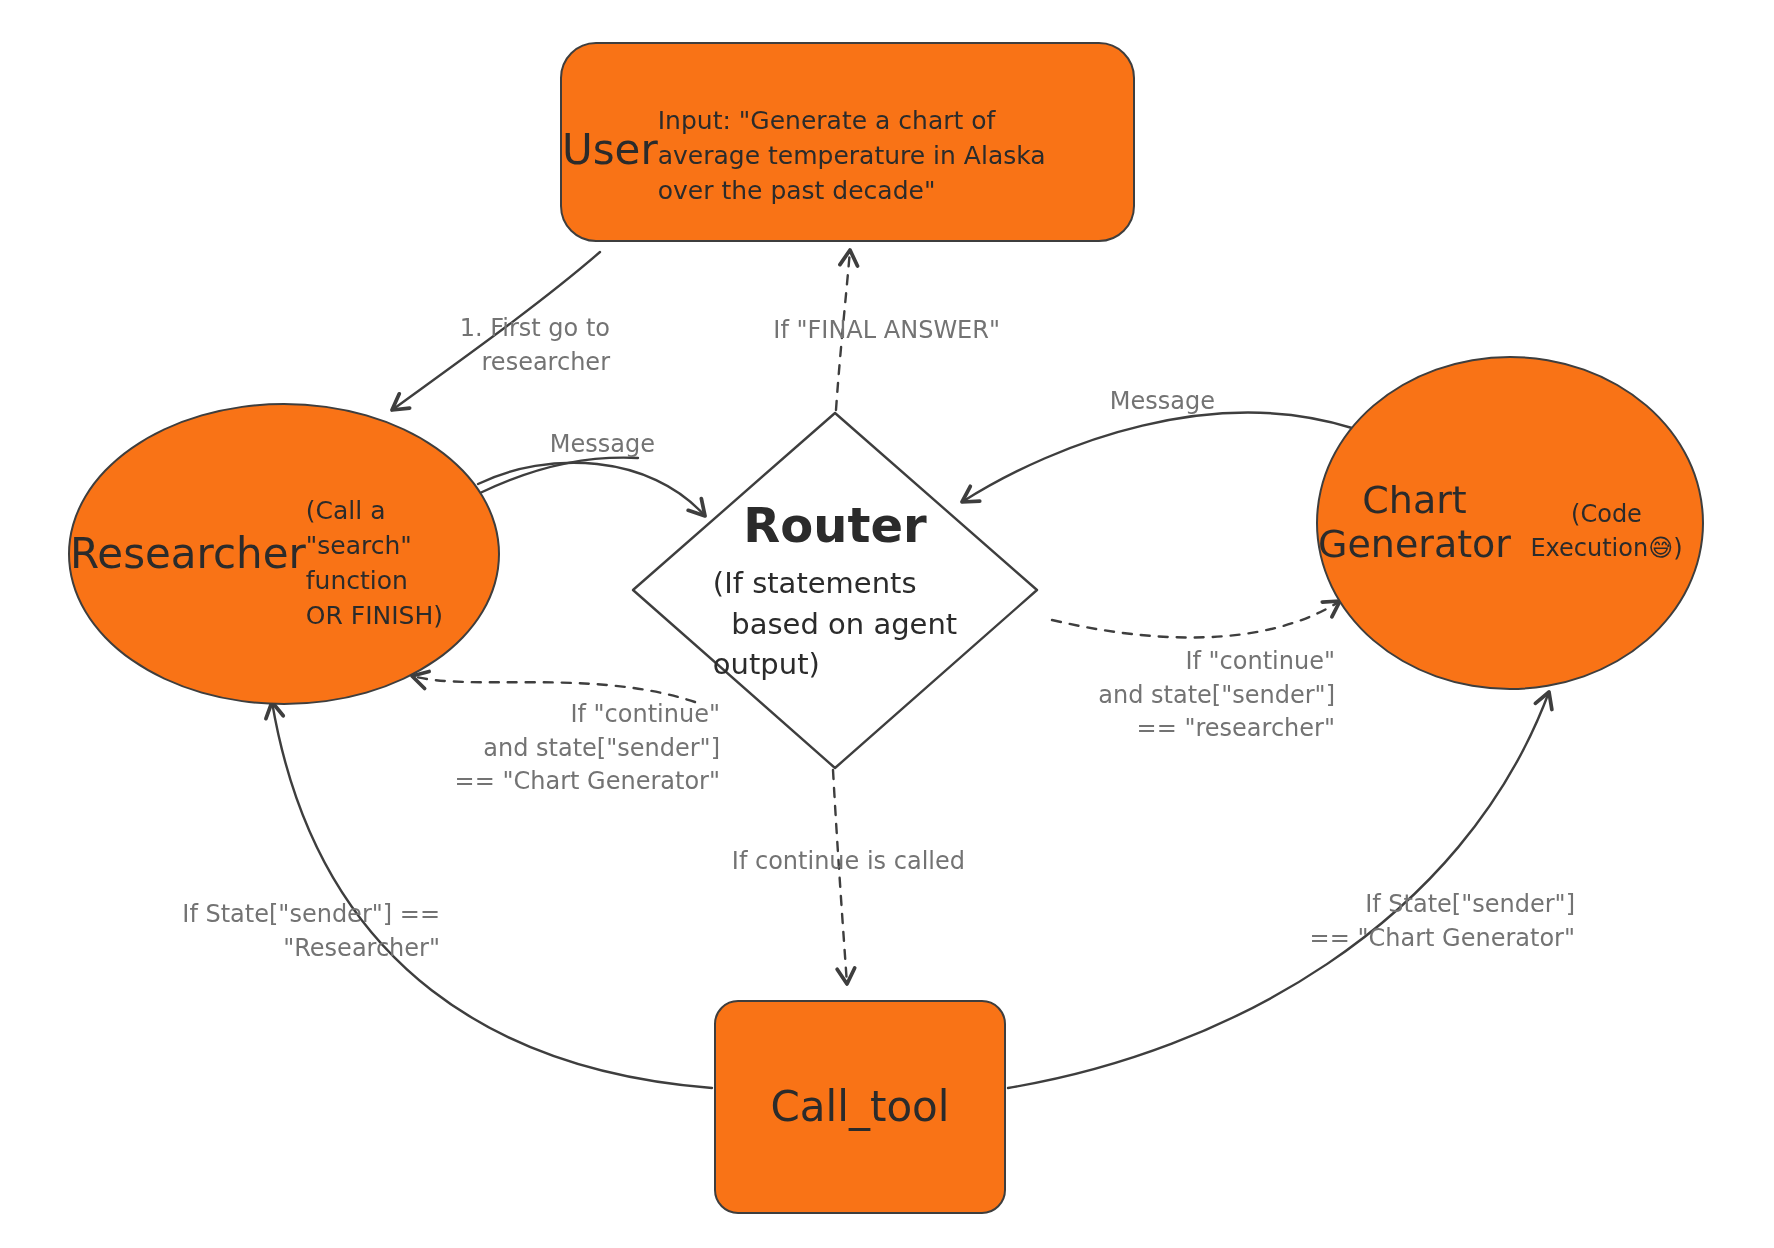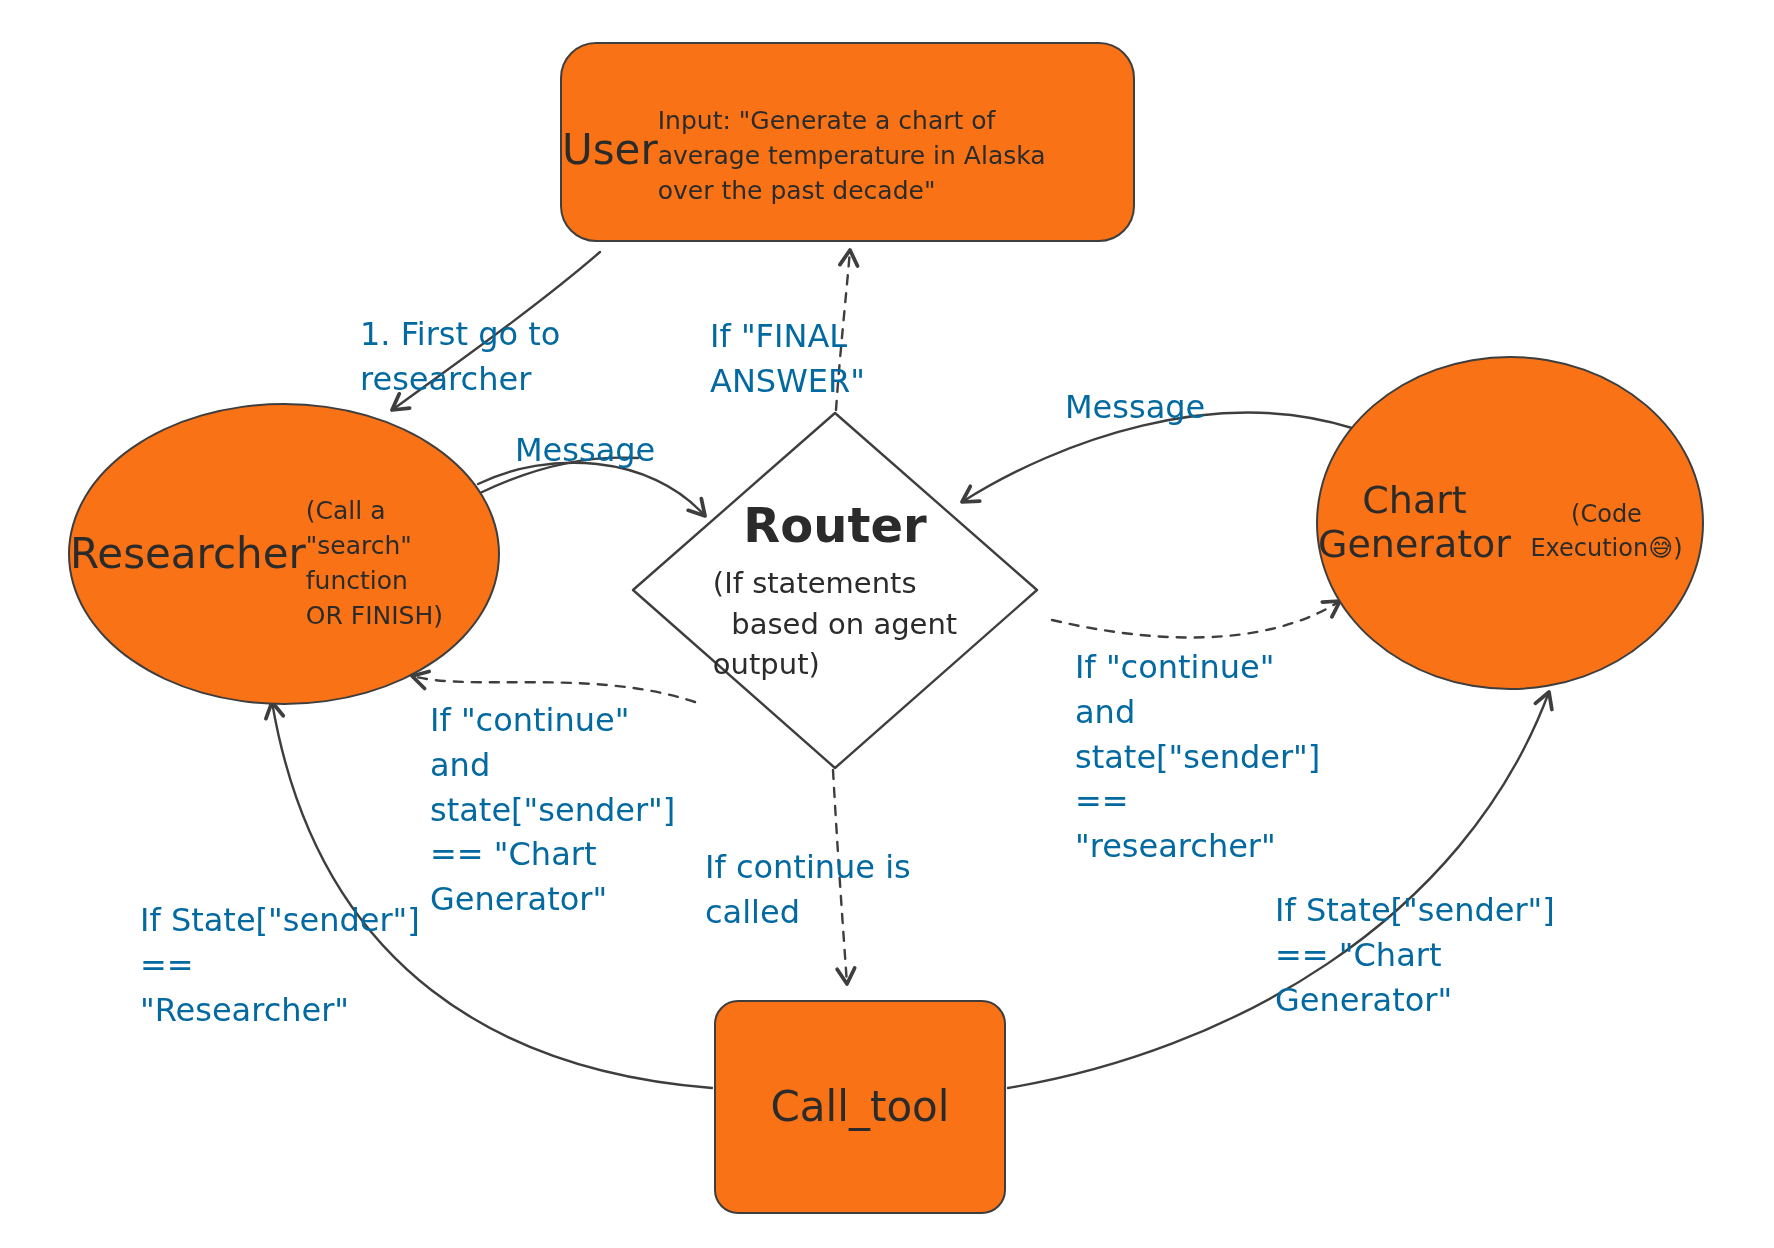--- a/index.html
+++ b/index.html
@@ -35,22 +35,22 @@
   .router-label .n-title { font-size:48px;font-weight:bold; }
   .router-label .n-body  { font-size:29px; margin:10px auto 0; width:fit-content; text-align:left; }
 
   .cg-node .n-title { font-size:38px; }
   .cg-node .n-body  { font-size:24px; margin-top:18px; text-align:center; }
 
   .calltool-node { justify-content:center; }
   .calltool-node .n-title { font-size:42px; }
 
   .elabel {
-    position:absolute; font-size:32px; line-height:1.4;
-    white-space:pre-wrap; text-align:left; color:#0369a1;
+    position:absolute; font-size:24px; line-height:1.4;
+    white-space:pre-wrap; text-align:right; color:#737373;
   }
 </style>
 </head>
 <body>
 
 <div class="canvas">
 
   <svg class="edges" viewBox="0 0 1774 1248">
     <defs>
       <marker id="arrow" viewBox="0 0 12 12" refX="9" refY="6" markerWidth="11" markerHeight="11" orient="auto-start-reverse">

